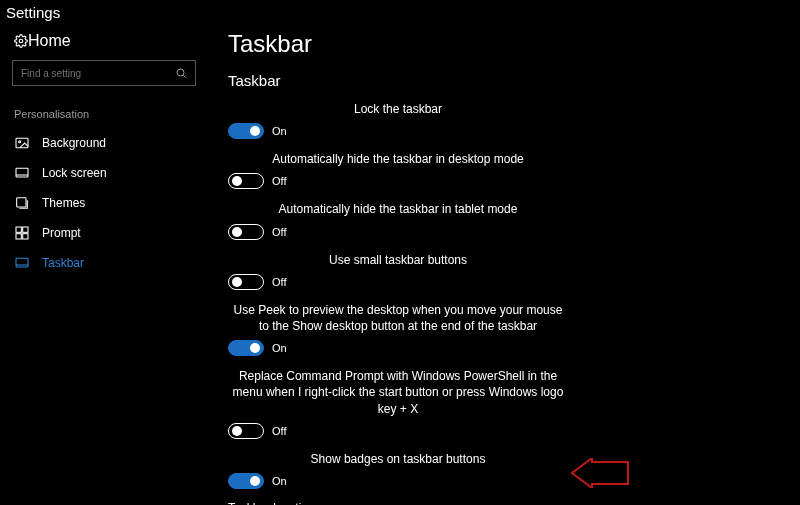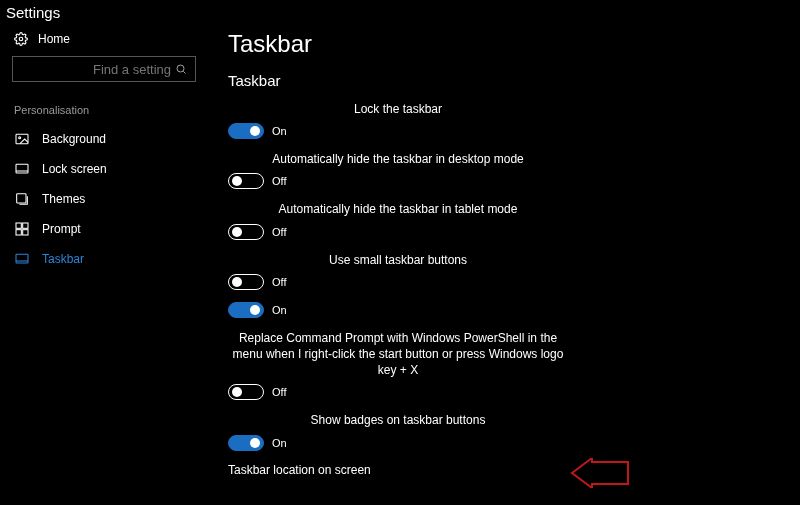--- a/index.html
+++ b/index.html
@@ -1,24 +1,24 @@
 <!DOCTYPE html>
 <html><head>
 <meta charset="utf-8">
 <style>
   * { box-sizing: border-box; margin: 0; padding: 0; }
   html, body { width: 800px; height: 505px; background: #000; color: #fff; font-family: "Segoe UI", Arial, sans-serif; font-size: 12px; overflow: hidden; }
   .window { display: flex; flex-direction: column; width: 100%; height: 100%; }
   .titlebar { height: 18px; padding: 4px 6px; font-size: 15px; color: #fff; }
   .body { flex: 1; display: flex; }
   .sidebar { width: 210px; padding: 6px 10px 6px 12px; display: flex; flex-direction: column; }
-  .home-row { display: flex; align-items: center; gap: 10px; margin: 8px 0 10px 2px; font-size: 12px; }
+  .home-row { display: flex; align-items: center; margin: 8px 0 10px 2px; font-size: 16px; }
   .home-row .gear { width: 14px; height: 14px; }
   .searchbox { display: flex; align-items: center; justify-content: space-between; border: 1px solid #555; height: 26px; padding: 0 8px; width: 184px; color: #aaa; margin-bottom: 22px; }
-  .searchbox input { background: transparent; border: none; outline: none; color: #ccc; font-size: 13px; width: 150px; text-align: right; }
+  .searchbox input { background: transparent; border: none; outline: none; color: #ccc; font-size: 10px; width: 150px; }
   .searchbox .sicon { width: 12px; height: 12px; opacity: .8; }
   .section-label { color: #9a9a9a; font-size: 11px; margin: 0 0 8px 2px; }
   .nav { display: flex; flex-direction: column; }
   .nav-item { display: flex; align-items: center; gap: 12px; height: 30px; padding-left: 2px; font-size: 12px; color: #fff; cursor: default; }
   .nav-item .nicon { width: 16px; height: 16px; display: inline-flex; align-items: center; justify-content: center; }
   .nav-item.active { color: #2e83d6; }
   .content { flex: 1; padding: 8px 20px 12px 18px; overflow: hidden; }
   h1.page-title { font-weight: 300; font-size: 24px; margin: 4px 0 14px 0; }
   h2.subhead { font-weight: 400; font-size: 15px; margin: 4px 0 12px 0; }
   .setting { margin-bottom: 12px; text-align: center; }
@@ -151,20 +151,21 @@
           <div class="setting">
             <div class="label">Use small taskbar buttons</div>
             <div class="toggle-row">
               <div class="toggle off">
                 <div class="knob"></div>
               </div>
               <span class="state-text">Off</span>
             </div>
           </div>
           <div class="setting">
+            <div class="label">Use Peek to preview the desktop when you move your mouse to the Show desktop button at the end of the taskbar</div>
             <div class="toggle-row">
               <div class="toggle on">
                 <div class="knob"></div>
               </div>
               <span class="state-text">On</span>
             </div>
           </div>
           <div class="setting">
             <div class="label">Replace Command Prompt with Windows PowerShell in the menu when I right-click the start button or press Windows logo key + X</div>
             <div class="toggle-row">

